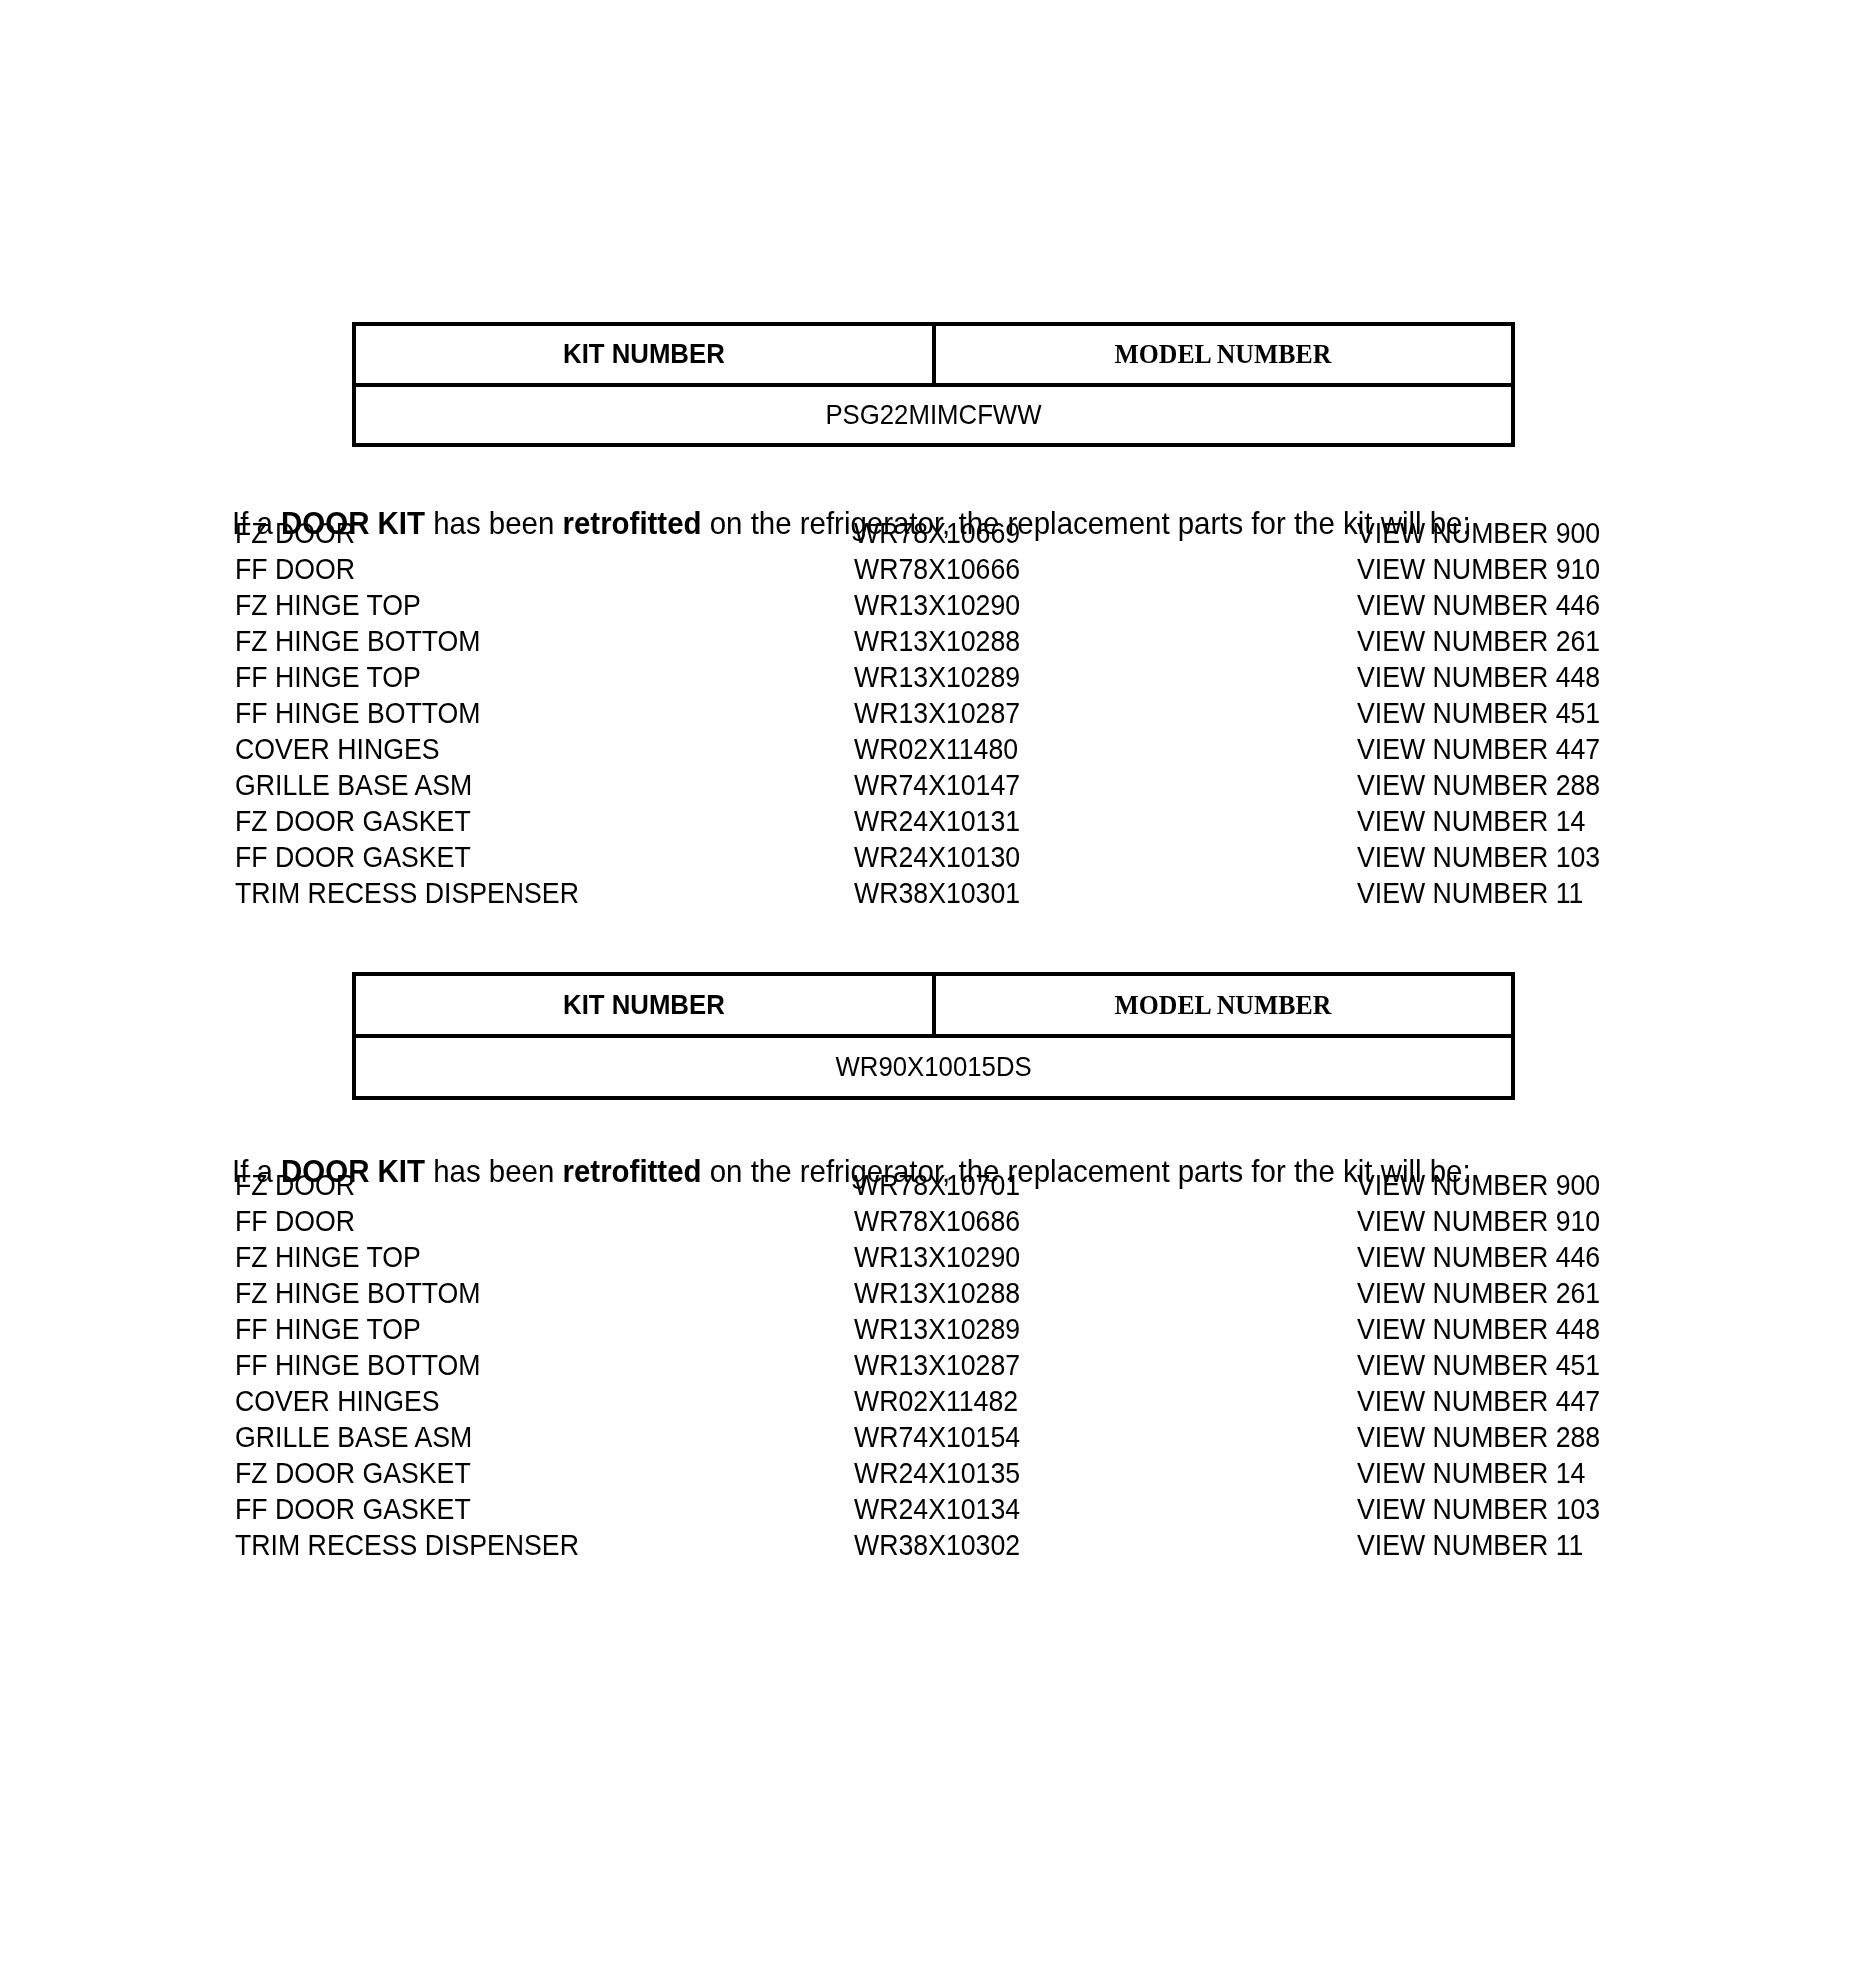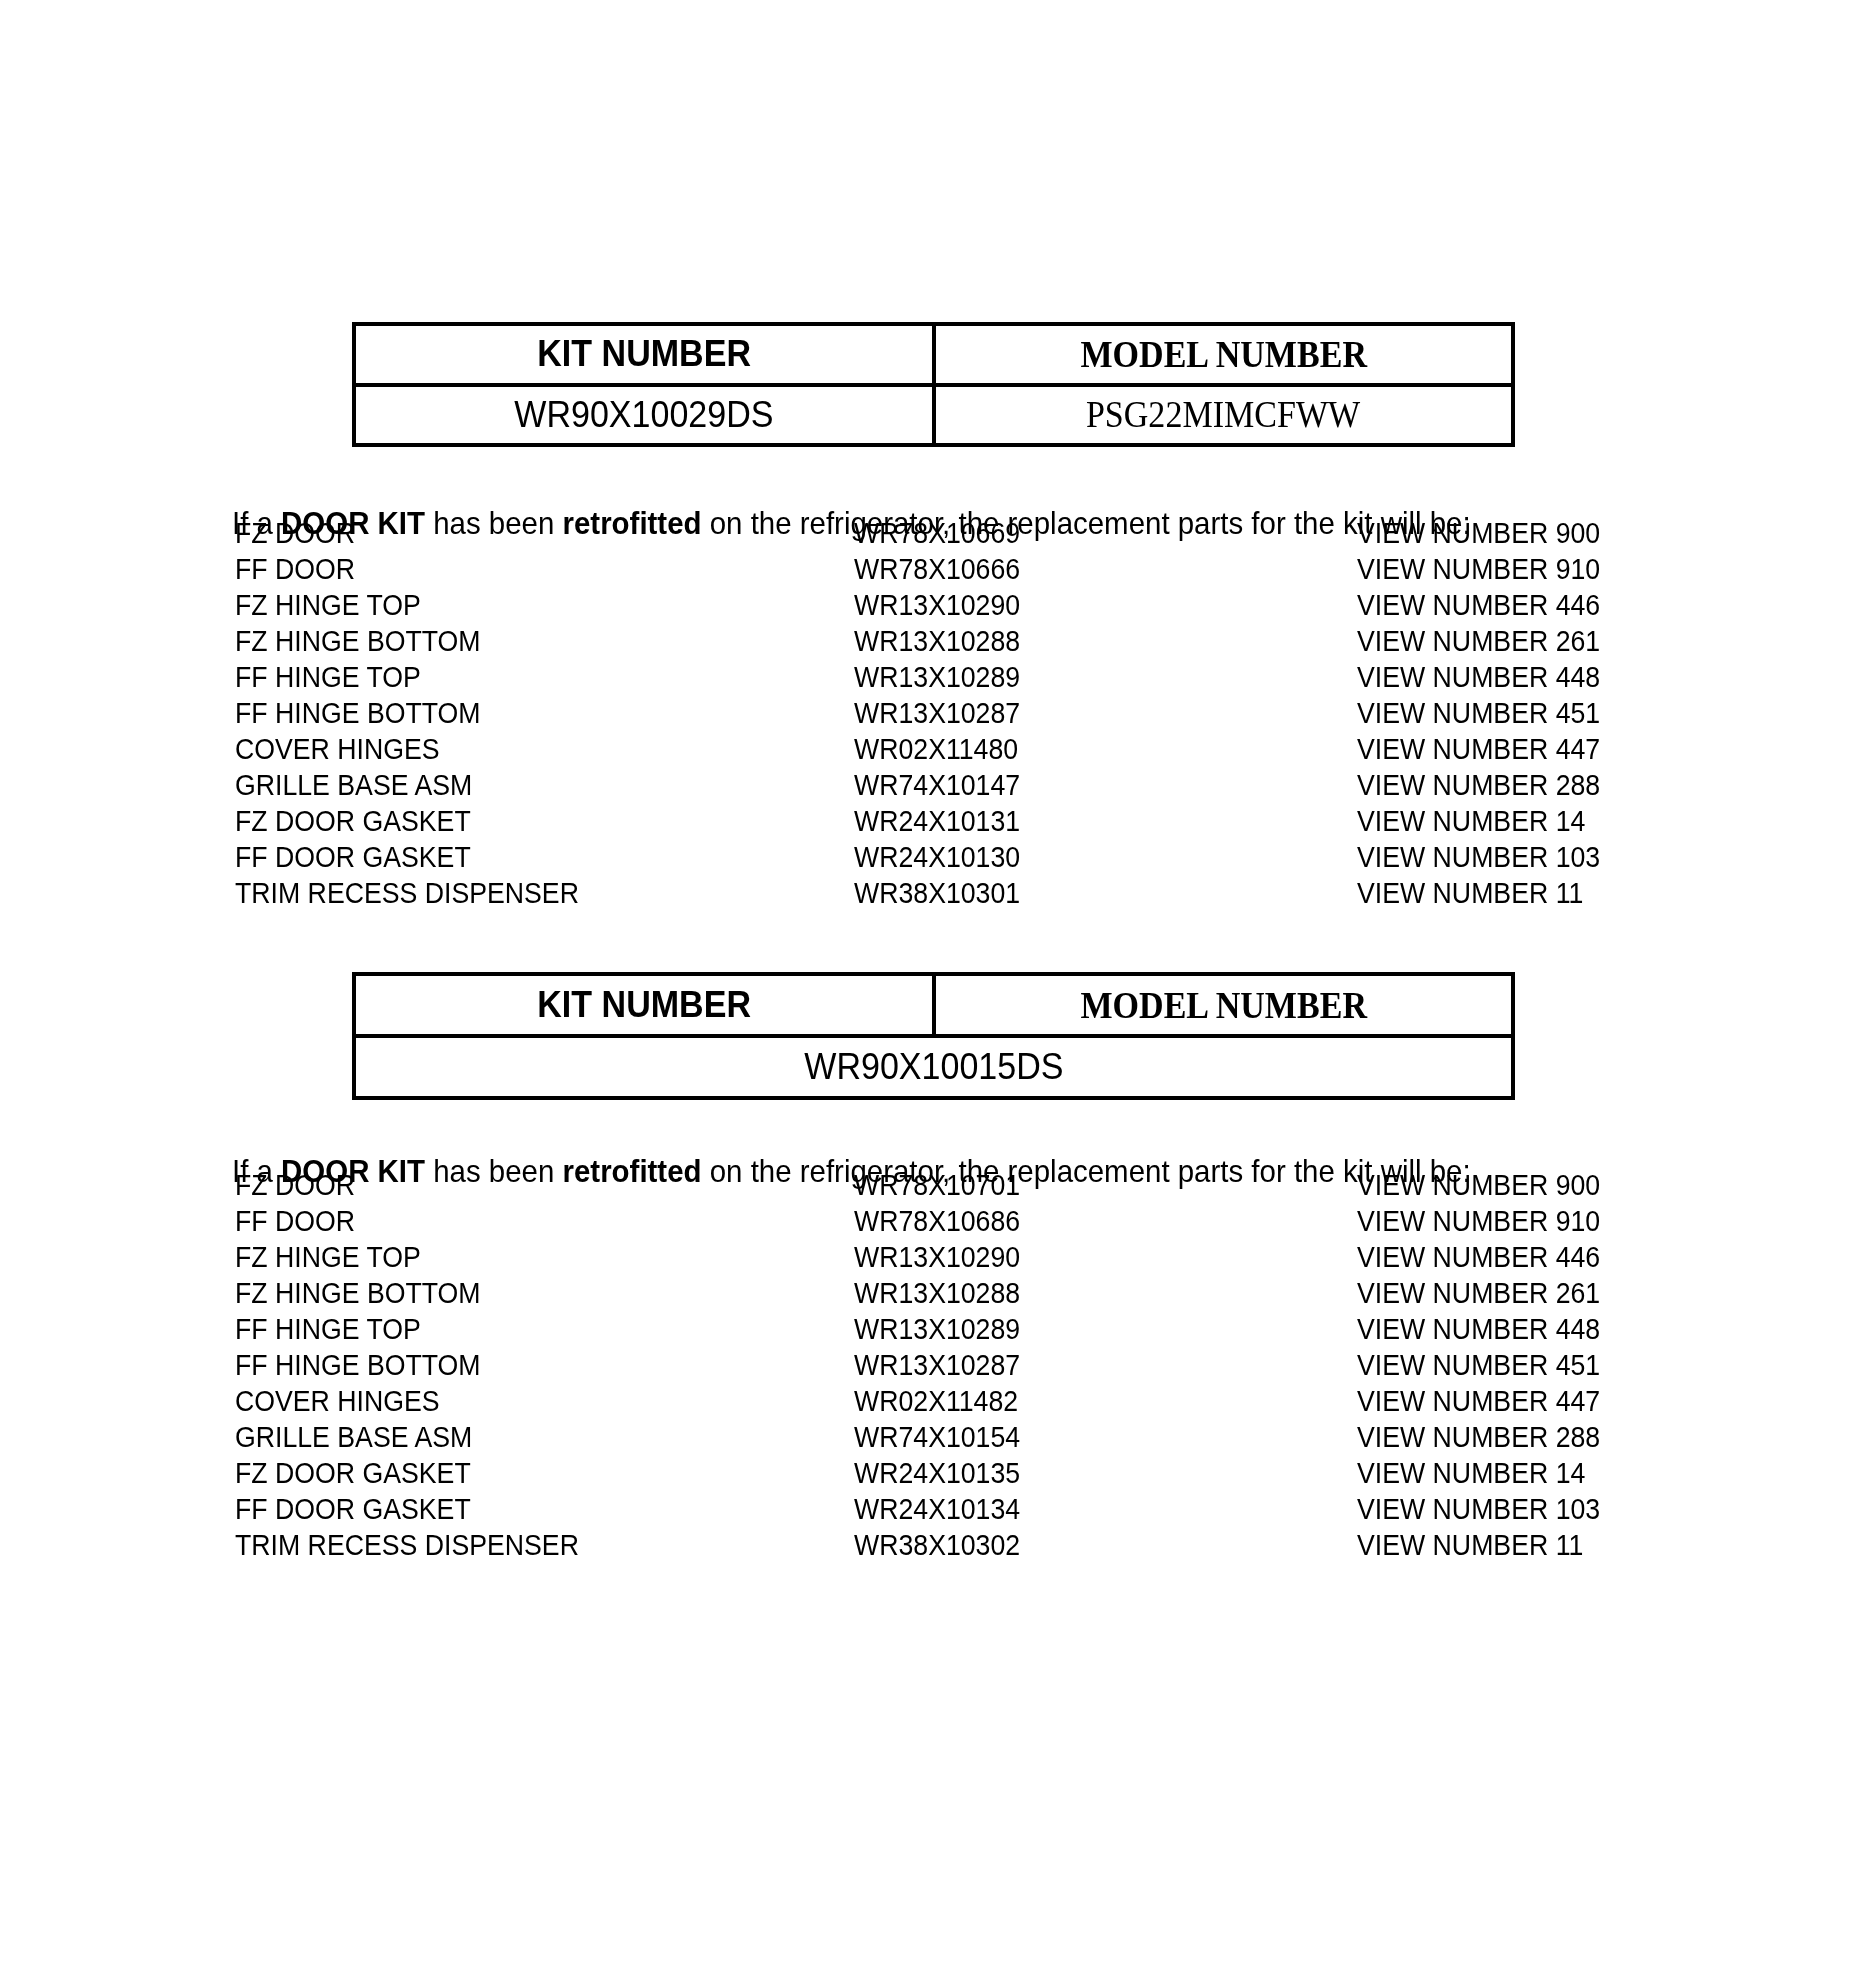--- a/index.html
+++ b/index.html
@@ -35,21 +35,21 @@
     flex: 1;
     display: flex;
     min-height: 0;
   }
   .kit-row.header { border-bottom: 4.8px solid #000; }
   .kit-cell {
     flex: 1;
     display: flex;
     align-items: center;
     justify-content: center;
-    font-size: 37px;
+    font-size: 28px;
     letter-spacing: 0;
     white-space: nowrap;
   }
   .kit-cell > span {
     display: inline-block;
     transform: scaleX(0.92);
     transform-origin: 50% 50%;
   }
   .kit-cell + .kit-cell { border-left: 4.8px solid #000; font-family: Liberation Serif, serif; }
   .kit-row.header .kit-cell { font-weight: bold; }
@@ -97,23 +97,20 @@
     <div class="kit-row header">
       <div class="kit-cell">
         <span>KIT NUMBER</span>
       </div>
       <div class="kit-cell">
         <span>MODEL NUMBER</span>
       </div>
     </div>
     <div class="kit-row">
       <div class="kit-cell">
-        <span>WR90X10029DS</span>
-      </div>
-      <div class="kit-cell">
         <span>PSG22MIMCFWW</span>
       </div>
     </div>
   </div>
 
   <p class="note n1"><span>If a </span><b>DOOR KIT</b><span> has been </span><b>retrofitted</b><span> on the refrigerator, the replacement parts for the kit will be:</span></p>
 
   <div class="parts-list l1">
       <div class="part-row">
     <div class="pc name">FZ DOOR</div>

